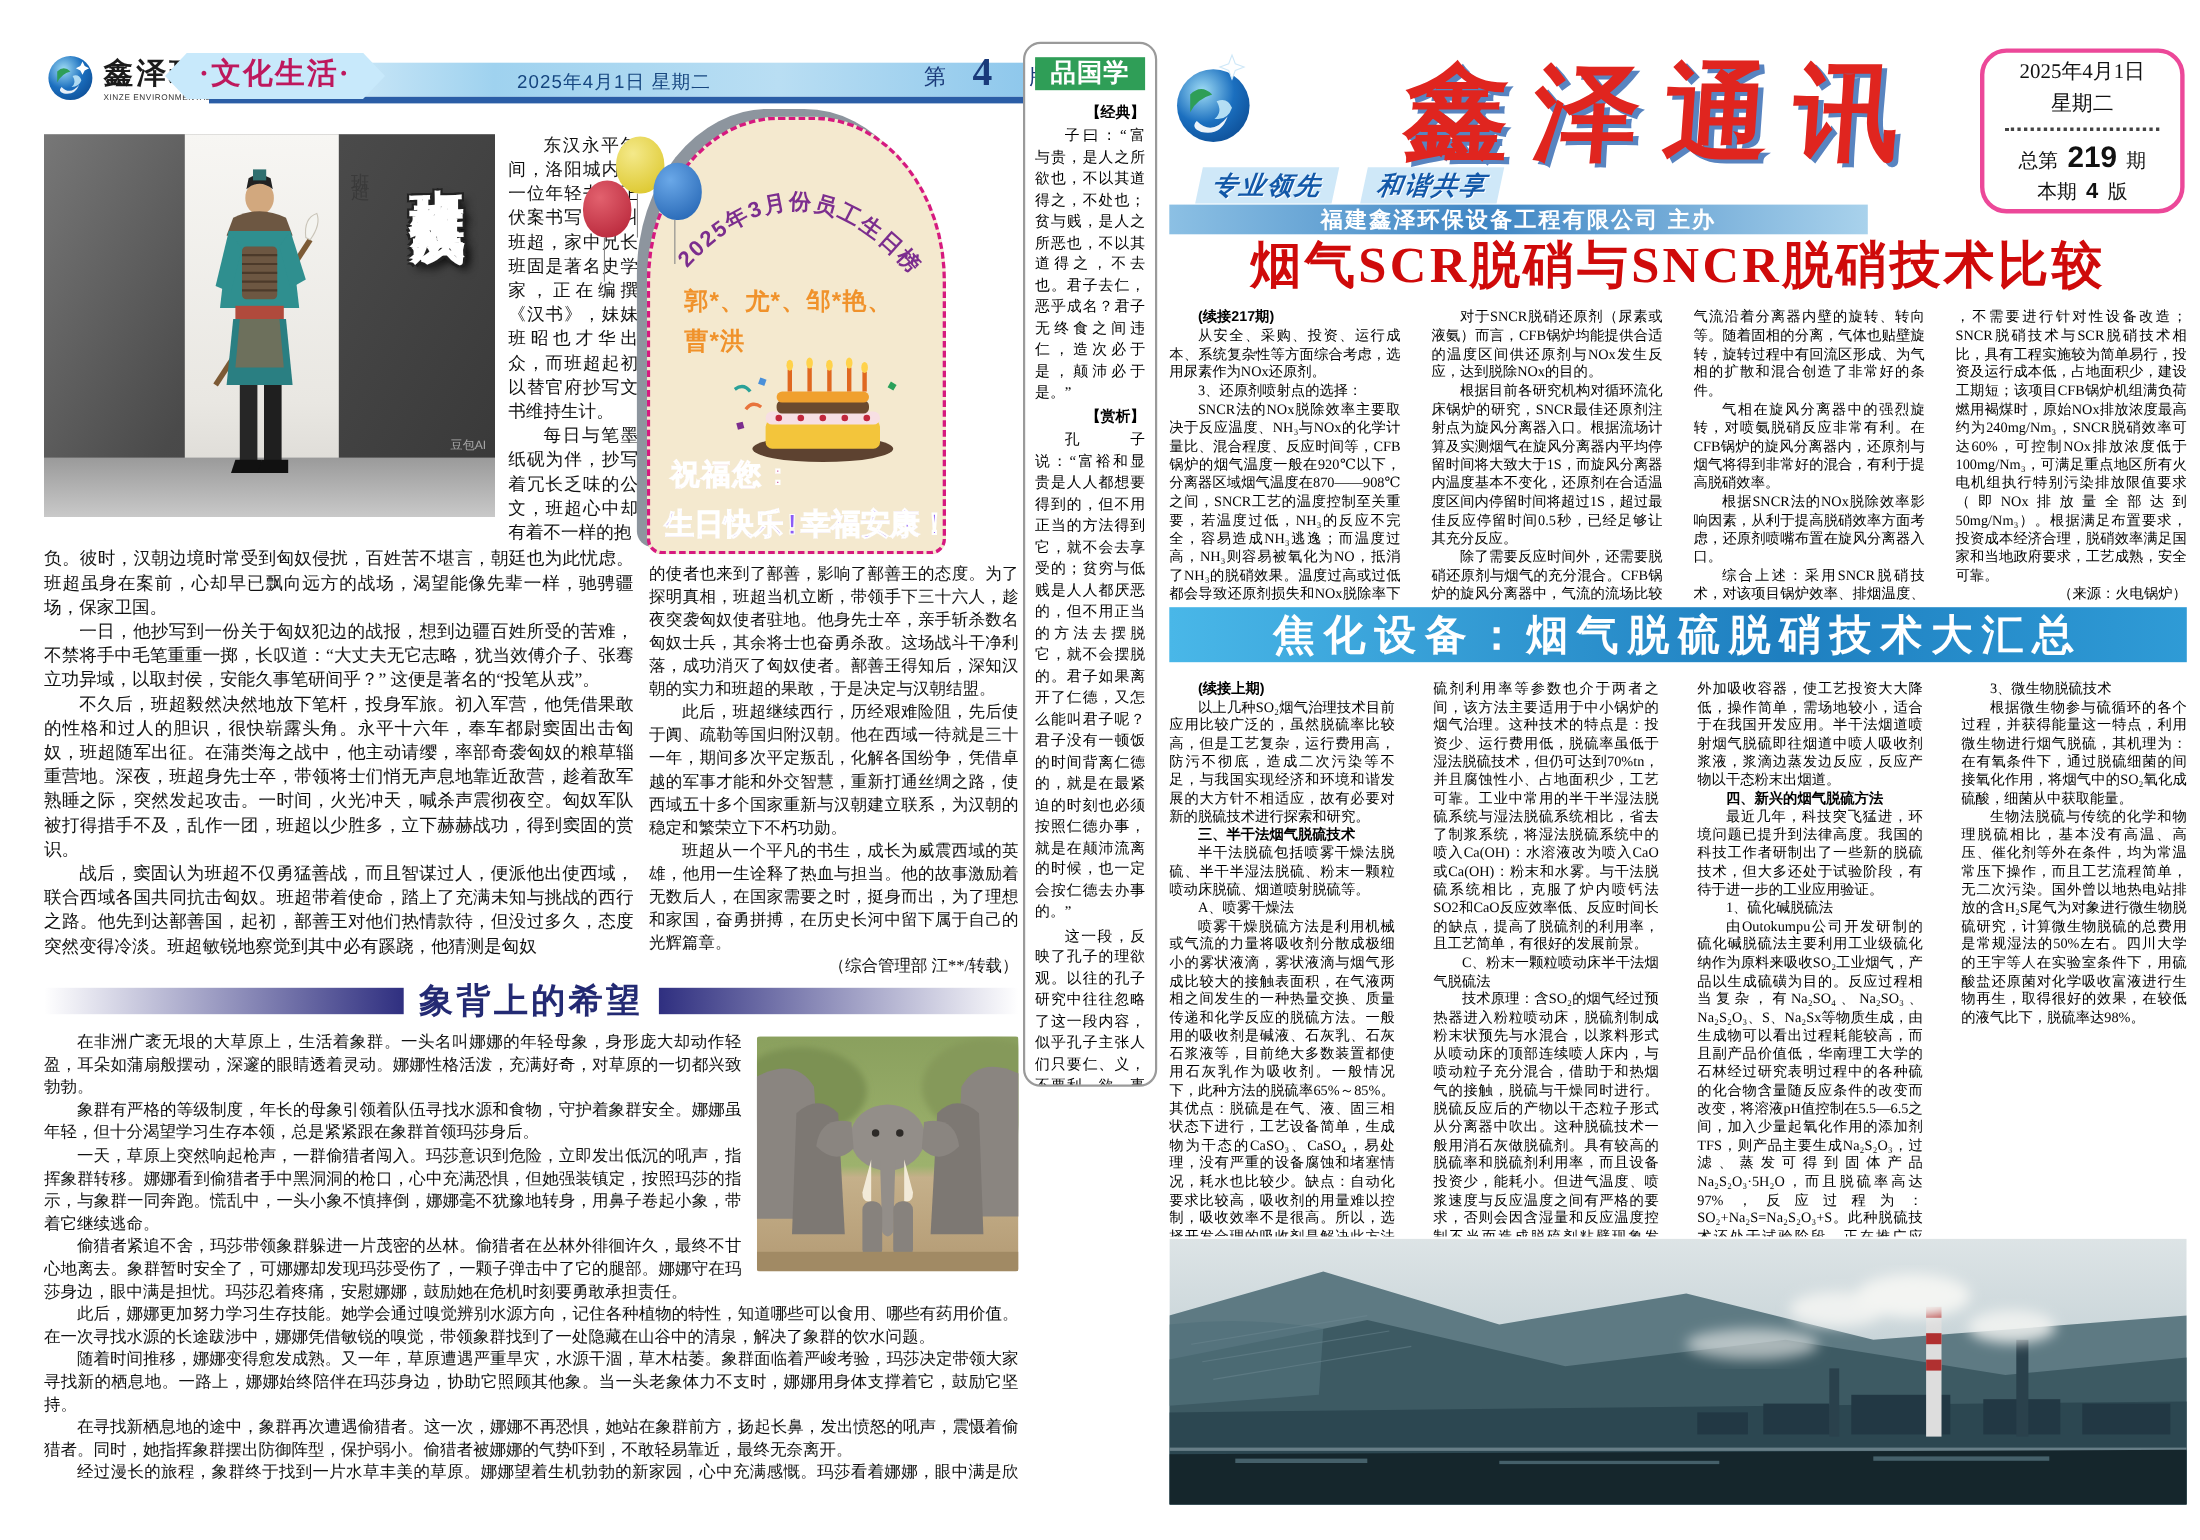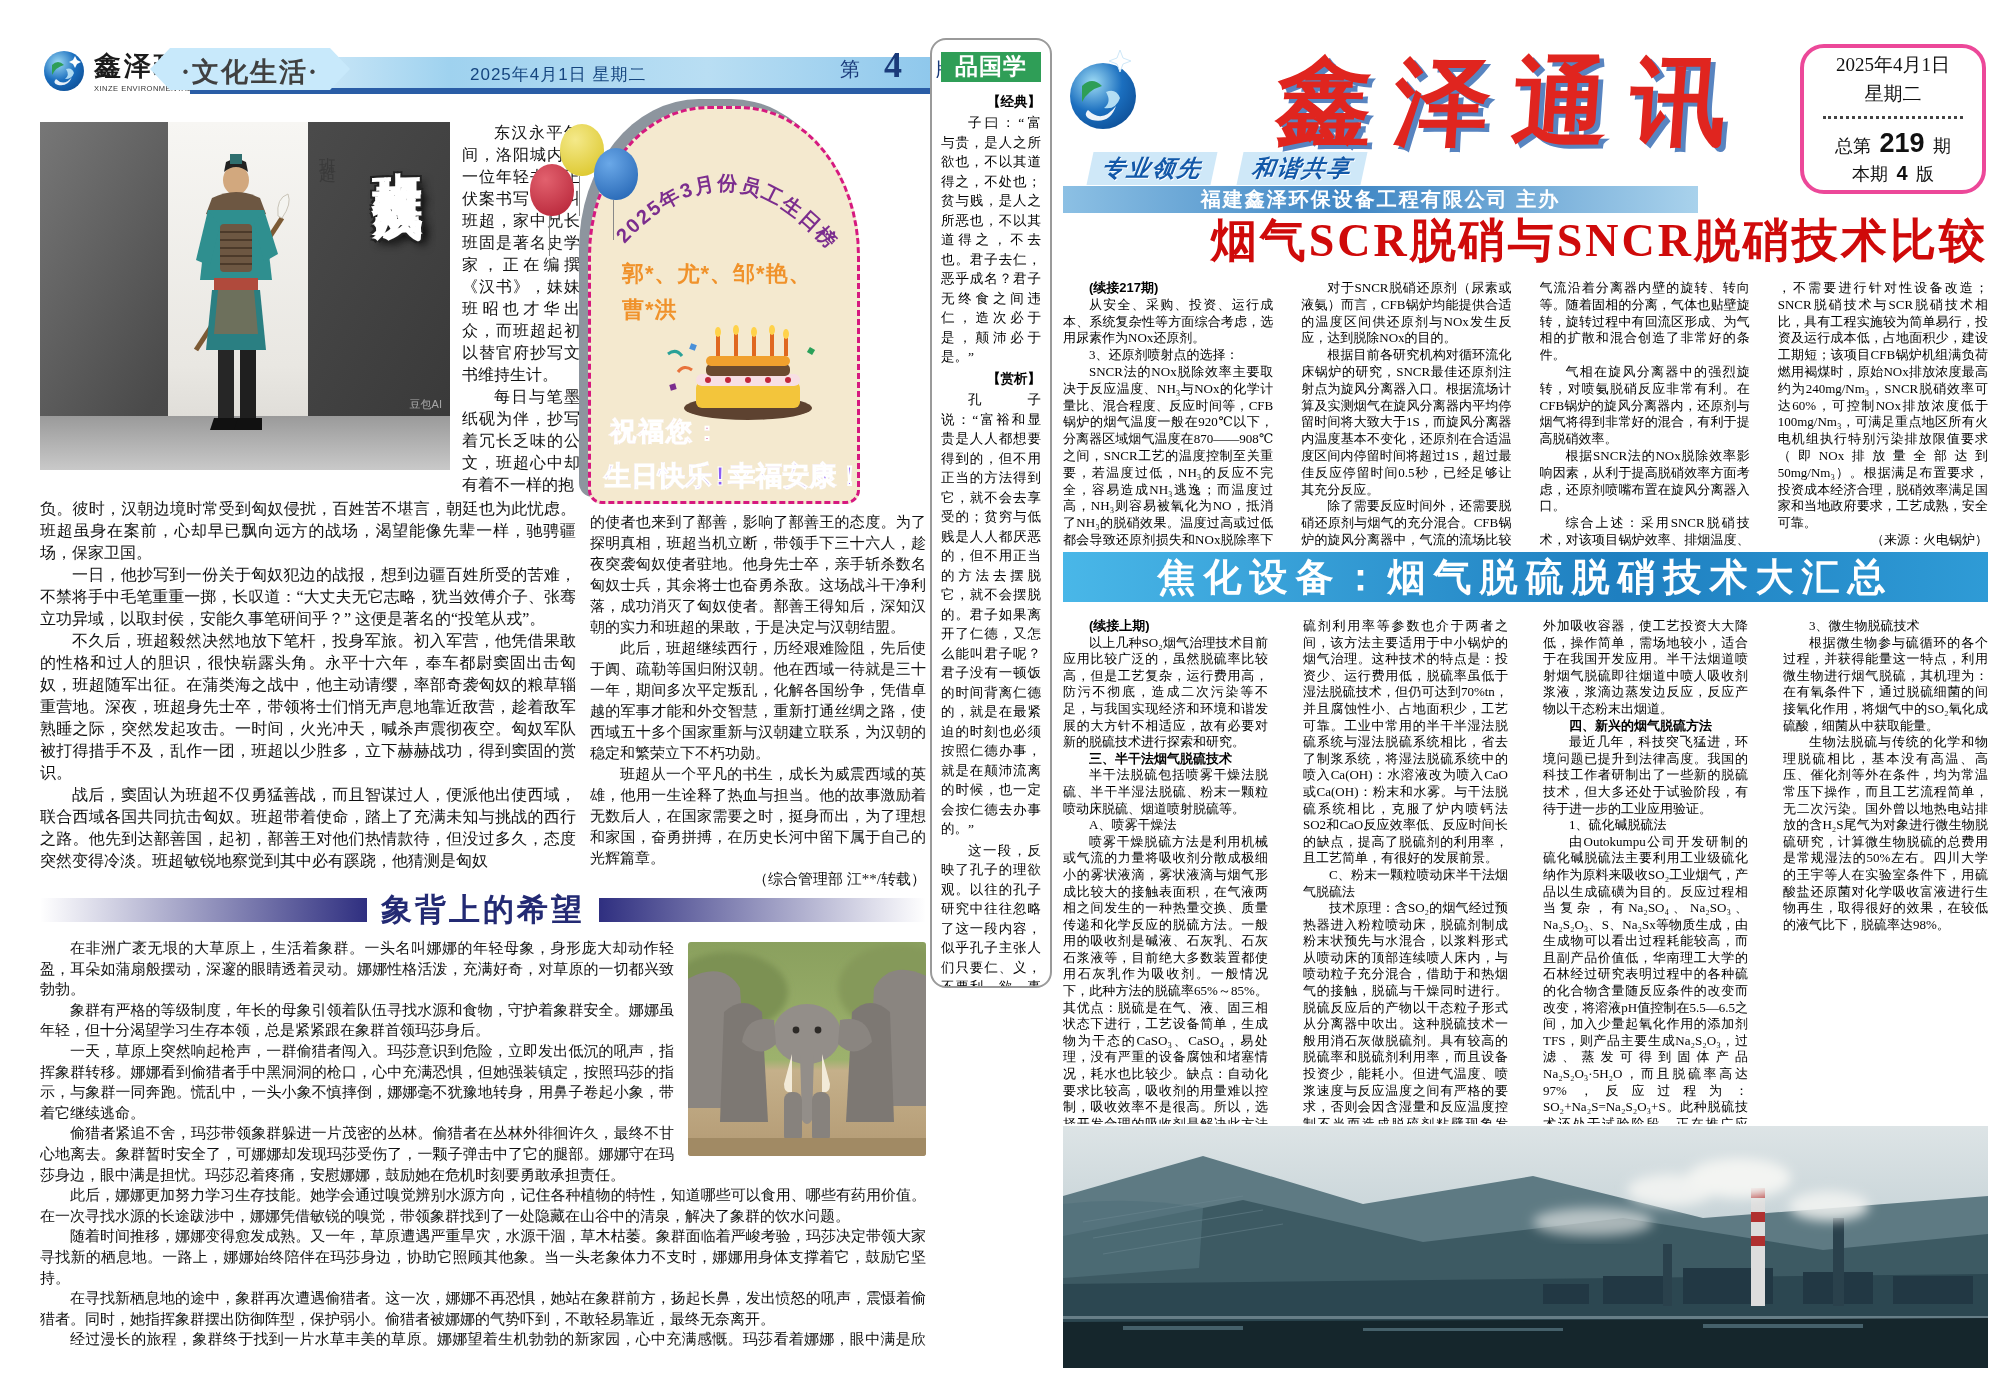--- a/index.html
+++ b/index.html
@@ -7,22 +7,22 @@
   #canvas { position:relative; width:2000px; height:1400px; background:#ffffff; overflow:hidden; margin:0 auto; }
   .abs { position:absolute; }
   .sans { font-family:"Liberation Sans","DejaVu Sans",sans-serif; }
 
   
   .lp-bar { position:absolute; left:190px; top:57px; width:740px; height:31px;
     background:linear-gradient(90deg,#f4fbff 0%,#9fd2ef 35%,#b9def3 70%,#8fc8ec 100%); }
   .lp-rule { position:absolute; left:190px; top:88px; width:740px; height:6px; background:#2a5da6; }
   .badge { position:absolute; left:150px; top:48px; width:200px; height:42px; background:#c8e9fb;
     clip-path:polygon(0 50%,10% 0,90% 0,100% 50%,90% 100%,10% 100%);
-    display:flex; align-items:flex-end; justify-content:center;
-    color:#404040; font-weight:bold; font-size:27px; letter-spacing:2px; }
+    display:flex; align-items:flex-start; justify-content:center;
+    color:#be185d; font-weight:bold; font-size:27px; letter-spacing:2px; }
   .lp-date { position:absolute; left:470px; top:63px; color:#15457f; font-weight:normal; font-size:17px; letter-spacing:1px; }
   .lp-pageno { position:absolute; right:10px; top:50px; color:#1a3a7a; font-size:20px; }
   .lp-pageno b { font-size:36px; font-weight:bold; padding:0 6px; }
   .logo { position:absolute; display:flex; align-items:center; gap:8px; }
   .logo .ltxt1 { font-size:27px; font-weight:bold; color:#1b1b1b; letter-spacing:3px; font-family:"Liberation Serif",serif; }
   .logo .ltxt2 { font-size:7.5px; color:#333; letter-spacing:.5px; font-family:"Liberation Sans",sans-serif; }
 
   
   .txt { font-size:16px; line-height:22px; text-align:justify; color:#111; overflow:hidden; }
   .blk { margin:0; }
@@ -84,21 +84,21 @@
   .masthead { left:1225px; top:26px; width:575px; height:155px; display:flex; align-items:center; justify-content:center;
     color:#e0251f; font-weight:900; font-size:96px; letter-spacing:22px;
     text-shadow:5px 4px 0 rgba(59,110,181,.85); transform:skewX(-4deg); white-space:nowrap; }
   .infobox { left:1800px; top:44px; width:186px; height:150px; border:4px solid #ec4899; border-radius:24px;
     display:flex; flex-direction:column; align-items:center; justify-content:center; gap:3px; background:#fff; }
   .infobox .d1 { font-size:19px; color:#111; }
   .infobox .dots { width:140px; border-top:3px dotted #444; margin:6px 0; }
   .infobox .d2 { font-size:18px; color:#111; }
   .infobox .d2 b { font-size:27px; padding:0 4px; font-family:"Liberation Sans",sans-serif; }
 
-  .headline3 { left:1063px; top:210px; width:925px; text-align:right; color:#cf0a0a; font-weight:900;
+  .headline3 { left:1063px; top:210px; width:925px; text-align:center; color:#cf0a0a; font-weight:900;
     font-size:46px; letter-spacing:3px; }
   .scr-cols { left:1063px; top:280px; width:925px; height:266px; display:flex; gap:28px; }
   .rcol { flex:1; font-size:13px; line-height:16.8px; text-align:justify; overflow:hidden; }
   .ban4 { left:1063px; top:552px; width:925px; height:50px;
     background:linear-gradient(90deg,#49b7e8 0%,#1e7fc0 60%,#2f9bd6 100%);
     color:#fff; font-weight:900; font-size:38px; display:flex; align-items:center; justify-content:center;
     letter-spacing:8px; font-family:"Liberation Sans",sans-serif; }
   .a4col { font-size:13px; line-height:16.6px; text-align:justify; overflow:hidden; position:absolute; width:205px; }
 
   

